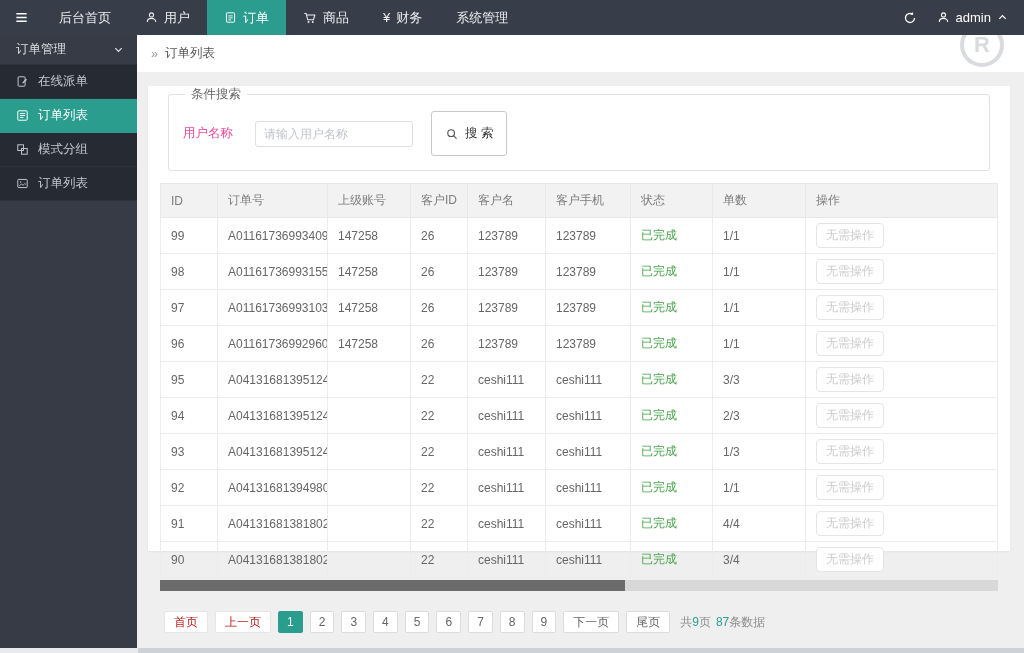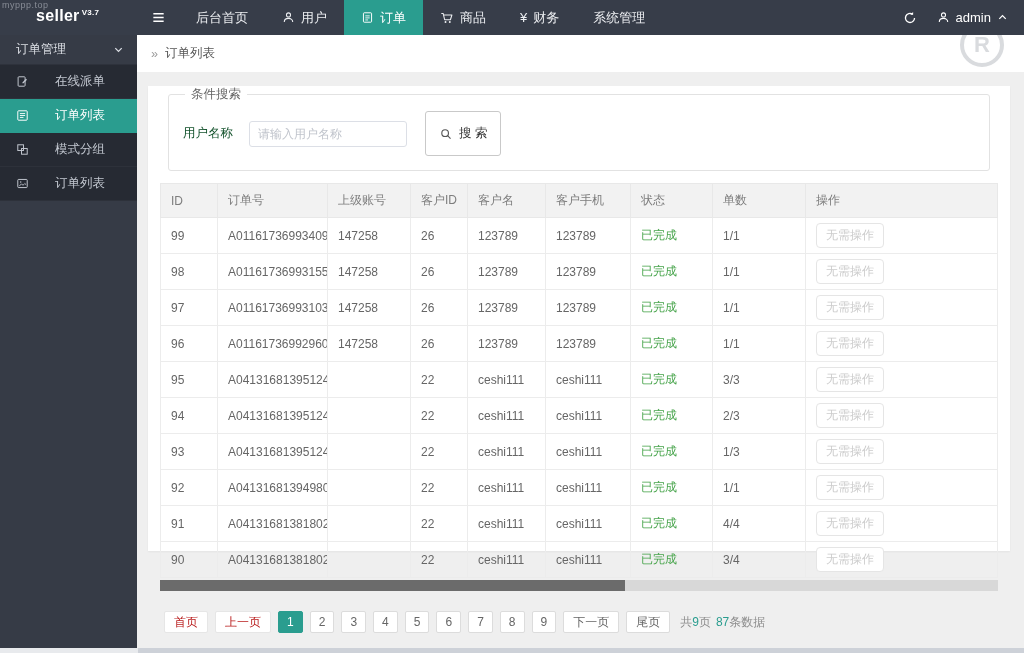--- a/index.html
+++ b/index.html
@@ -18,38 +18,38 @@
   .nav-icon{display:inline-flex;align-items:center;justify-content:center;line-height:0;}
   .yen-glyph{font-size:13px;line-height:1;}
   .topbar-right{margin-left:auto;display:flex;align-items:center;gap:20px;padding-right:16px;color:#fff;}
   .refresh-btn{display:flex;align-items:center;cursor:pointer;}
   .user-menu{display:flex;align-items:center;gap:6px;font-size:13px;cursor:pointer;}
   
   .sidebar{position:absolute;left:0;top:35px;bottom:5px;width:137px;background:#363b46;z-index:5;}
   .side-section{height:29px;display:flex;align-items:center;justify-content:space-between;padding:0 13px 0 16px;
                 color:#dcdfe5;font-size:12.5px;cursor:pointer;}
   .side-items{background:#262a33;border-top:1px solid #2e323c;}
-  .side-item{height:33px;display:flex;align-items:center;gap:26px;padding:0 16px;font-size:12.5px;color:#c3c8d1;
+  .side-item{height:33px;display:flex;align-items:center;gap:9px;padding:0 16px;font-size:12.5px;color:#c3c8d1;
              border-bottom:1px solid #2d313a;cursor:pointer;}
   .side-item.active{background:#2a9d8f;color:#fff;border-bottom-color:#2a9d8f;}
   
   .main{position:absolute;left:137px;top:35px;right:0;bottom:5px;background:#efefef;}
   .breadcrumb-bar{position:relative;height:37px;background:#fff;display:flex;align-items:center;
                   padding:0 14px;font-size:12.5px;overflow:hidden;}
   .bc-marker{color:#9a9a9a;margin-right:7px;}
   .bc-label{color:#555;}
   .r-mark{position:absolute;right:20px;top:-12px;width:36px;height:36px;border:4px solid #d9dbde;border-radius:50%;
           color:#d9dbde;display:flex;align-items:center;justify-content:center;font-size:22px;font-weight:bold;}
   .card{margin:6px 14px 0 11px;height:465px;background:#fff;box-shadow:0 1px 2px rgba(0,0,0,.05);
         padding:0 12px;box-sizing:border-box;}
   
   .search-fieldset{margin:14px 8px 0;border:1px solid #e2e2e2;border-radius:3px;padding:4px 14px 14px;}
   .search-fieldset legend{font-size:12.5px;color:#666;padding:0 6px;margin-left:2px;}
   .search-row{display:flex;align-items:center;margin-top:4px;}
-  .search-label{font-size:12.5px;color:#14532d;margin-right:16px;}
+  .search-label{font-size:12.5px;color:#ec4899;margin-right:22px;}
   .search-input{width:158px;height:26px;border:1px solid #dcdfe6;border-radius:3px;padding:0 8px;font-size:12px;
                 color:#333;outline:none;box-sizing:border-box;font-family:inherit;}
   .search-input::placeholder{color:#c0c4cc;}
   .search-btn{margin-left:18px;height:45px;padding:0 13px;display:inline-flex;align-items:center;gap:6px;
               background:#fff;border:1px solid #c9c9c9;border-radius:3px;font-size:12.5px;color:#333;cursor:pointer;
               font-family:inherit;}
   .search-btn .nav-icon{color:#555;}
   
   .order-table{width:100%;margin-top:12px;border-collapse:collapse;table-layout:fixed;font-size:12px;}
   .order-table th{background:#f2f2f2;color:#7d7d7d;font-weight:normal;text-align:left;padding:8px 10px;
@@ -76,24 +76,20 @@
   
   .page-hscrollbar{position:absolute;left:0;right:0;bottom:0;height:5px;background:#cdd1d8;z-index:7;}
   .page-hthumb{width:138px;height:100%;background:#e8eaed;}
 </style>
 </head>
 <body>
 
 <div class="app">
 
   <header class="topbar">
-    <div class="logo-area">
-      <span class="mini-mark">myppp.top</span>
-      <span class="brand"><span>seller</span><sup>V3.7</sup></span>
-    </div>
     <div class="menu-toggle">
       <span class="nav-icon">
           <svg viewBox="0 0 16 16" width="15" height="15">
             <path d="M2.5 4h11M2.5 8h11M2.5 12h11" stroke="currentColor" stroke-width="1.6" fill="none"></path>
           </svg>
         </span>
     </div>
     <nav class="top-nav">
         <div class="nav-item">
           <span>后台首页</span>

